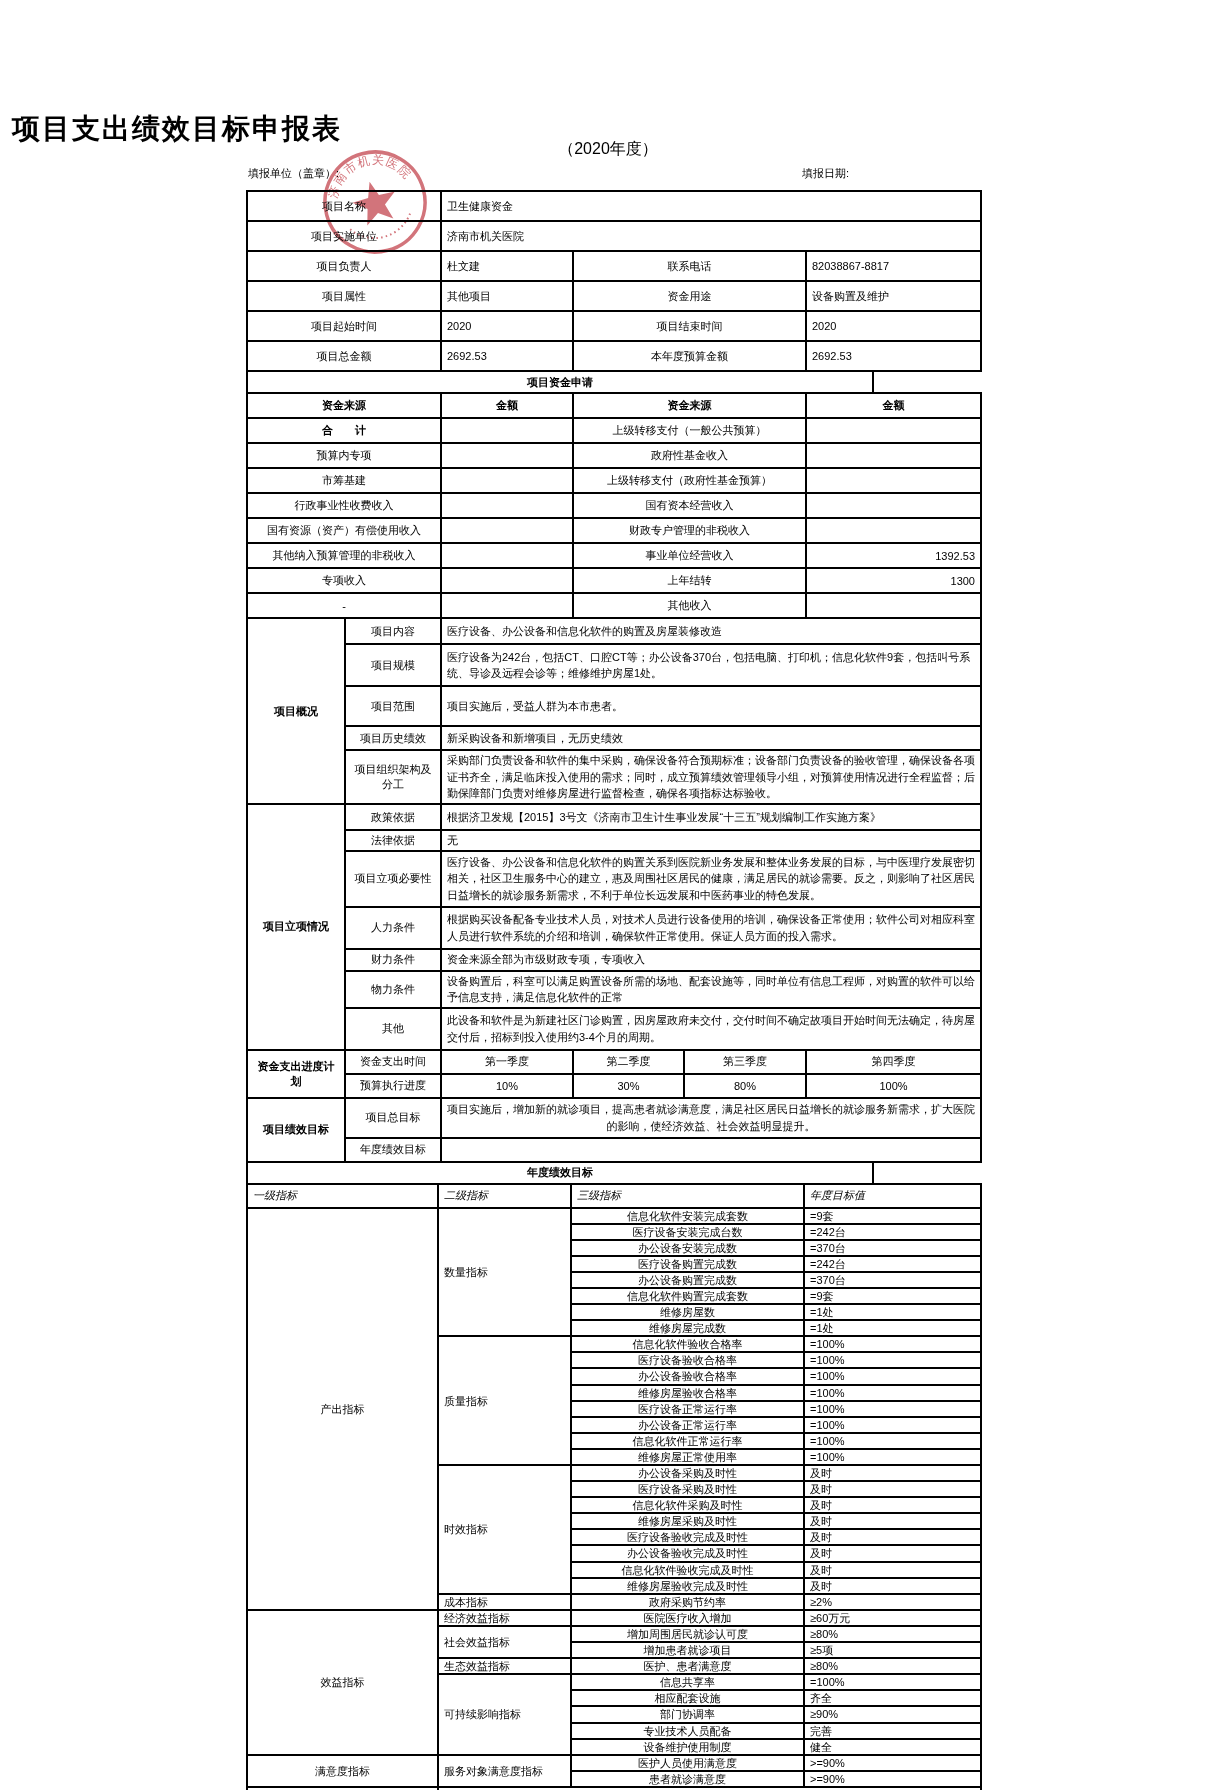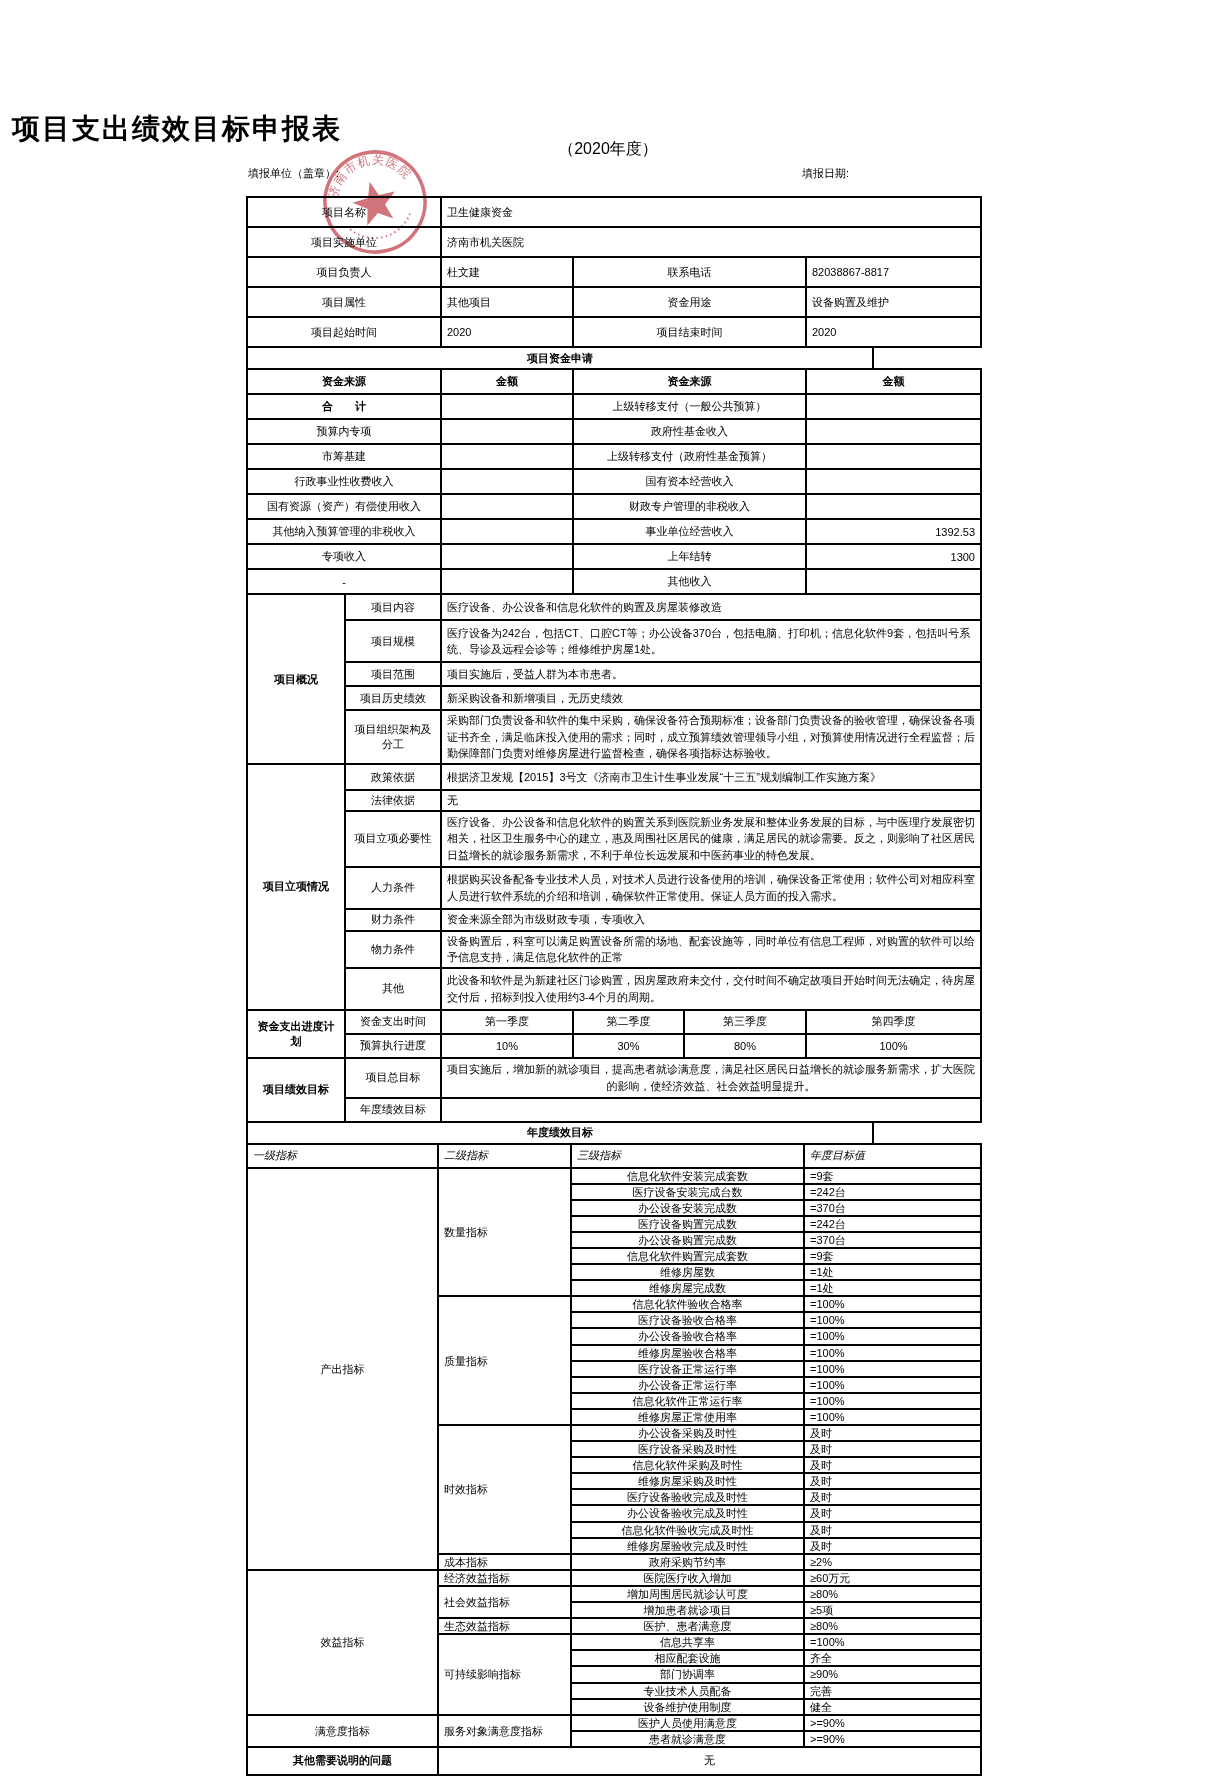--- a/index.html
+++ b/index.html
@@ -10,21 +10,21 @@
                  font-size:28px; font-weight:bold; letter-spacing:2px; }
   .doc-subtitle{ position:absolute; top:139px; left:0; width:1216px; text-align:center; font-size:16px; }
 
   .meta { position:absolute; top:166px; left:246px; width:734px; font-size:11px; }
   .meta .unit { position:absolute; left:2px; top:0; }
   .meta .date { position:absolute; left:556px; top:0; }
 
   .tables { position:absolute; top:186px; left:246px; width:734px; }
 
   table.grid { border-collapse:collapse; table-layout:fixed; width:628px; margin-top:-2px; }
-  .tables table.grid:first-child { margin-top:10px; }
+  .tables table.grid:first-child { margin-top:4px; }
   table.grid td, table.grid th { border:2px solid #000; font-size:11px; padding:1px 5px;
                                  vertical-align:middle; overflow:hidden; word-break:break-all; }
   .lbl  { text-align:center; }
   .val  { text-align:left; }
   .num  { text-align:right;border-radius:11px; }
   .ctr  { text-align:center; }
   .bold { font-weight:bold;margin-left:40px; }
   .txt  { line-height:1.5; }
 
   .t-info td { height:26px; }
@@ -96,20 +96,26 @@
         <td class="val">其他项目</td>
         <td class="lbl">资金用途</td>
         <td class="val">设备购置及维护</td>
       </tr>
       <tr>
         <td class="lbl">项目起始时间</td>
         <td class="val">2020</td>
         <td class="lbl">项目结束时间</td>
         <td class="val">2020</td>
       </tr>
+      <tr>
+        <td class="lbl">项目总金额</td>
+        <td class="val">2692.53</td>
+        <td class="lbl">本年度预算金额</td>
+        <td class="val">2692.53</td>
+      </tr>
     </tbody>
       </table>
 
     <table class="grid bar">
       <tbody>
           <tr>
             <td>项目资金申请</td>
           </tr>
     </tbody>
       </table>
@@ -190,21 +196,21 @@
       <tbody>
           <tr style="height:26px">
         <td class="lbl bold" rowspan="5">项目概况</td>
         <td class="lbl">项目内容</td>
         <td class="val txt">医疗设备、办公设备和信息化软件的购置及房屋装修改造</td>
       </tr>
       <tr style="height:42px">
         <td class="lbl">项目规模</td>
         <td class="val txt">医疗设备为242台，包括CT、口腔CT等；办公设备370台，包括电脑、打印机；信息化软件9套，包括叫号系统、导诊及远程会诊等；维修维护房屋1处。</td>
       </tr>
-      <tr style="height:24px">
+      <tr style="height:40px">
         <td class="lbl">项目范围</td>
         <td class="val txt">项目实施后，受益人群为本市患者。</td>
       </tr>
       <tr style="height:24px">
         <td class="lbl">项目历史绩效</td>
         <td class="val txt">新采购设备和新增项目，无历史绩效</td>
       </tr>
       <tr style="height:54px">
         <td class="lbl">项目组织架构及分工</td>
         <td class="val txt">采购部门负责设备和软件的集中采购，确保设备符合预期标准；设备部门负责设备的验收管理，确保设备各项证书齐全，满足临床投入使用的需求；同时，成立预算绩效管理领导小组，对预算使用情况进行全程监督；后勤保障部门负责对维修房屋进行监督检查，确保各项指标达标验收。</td>

